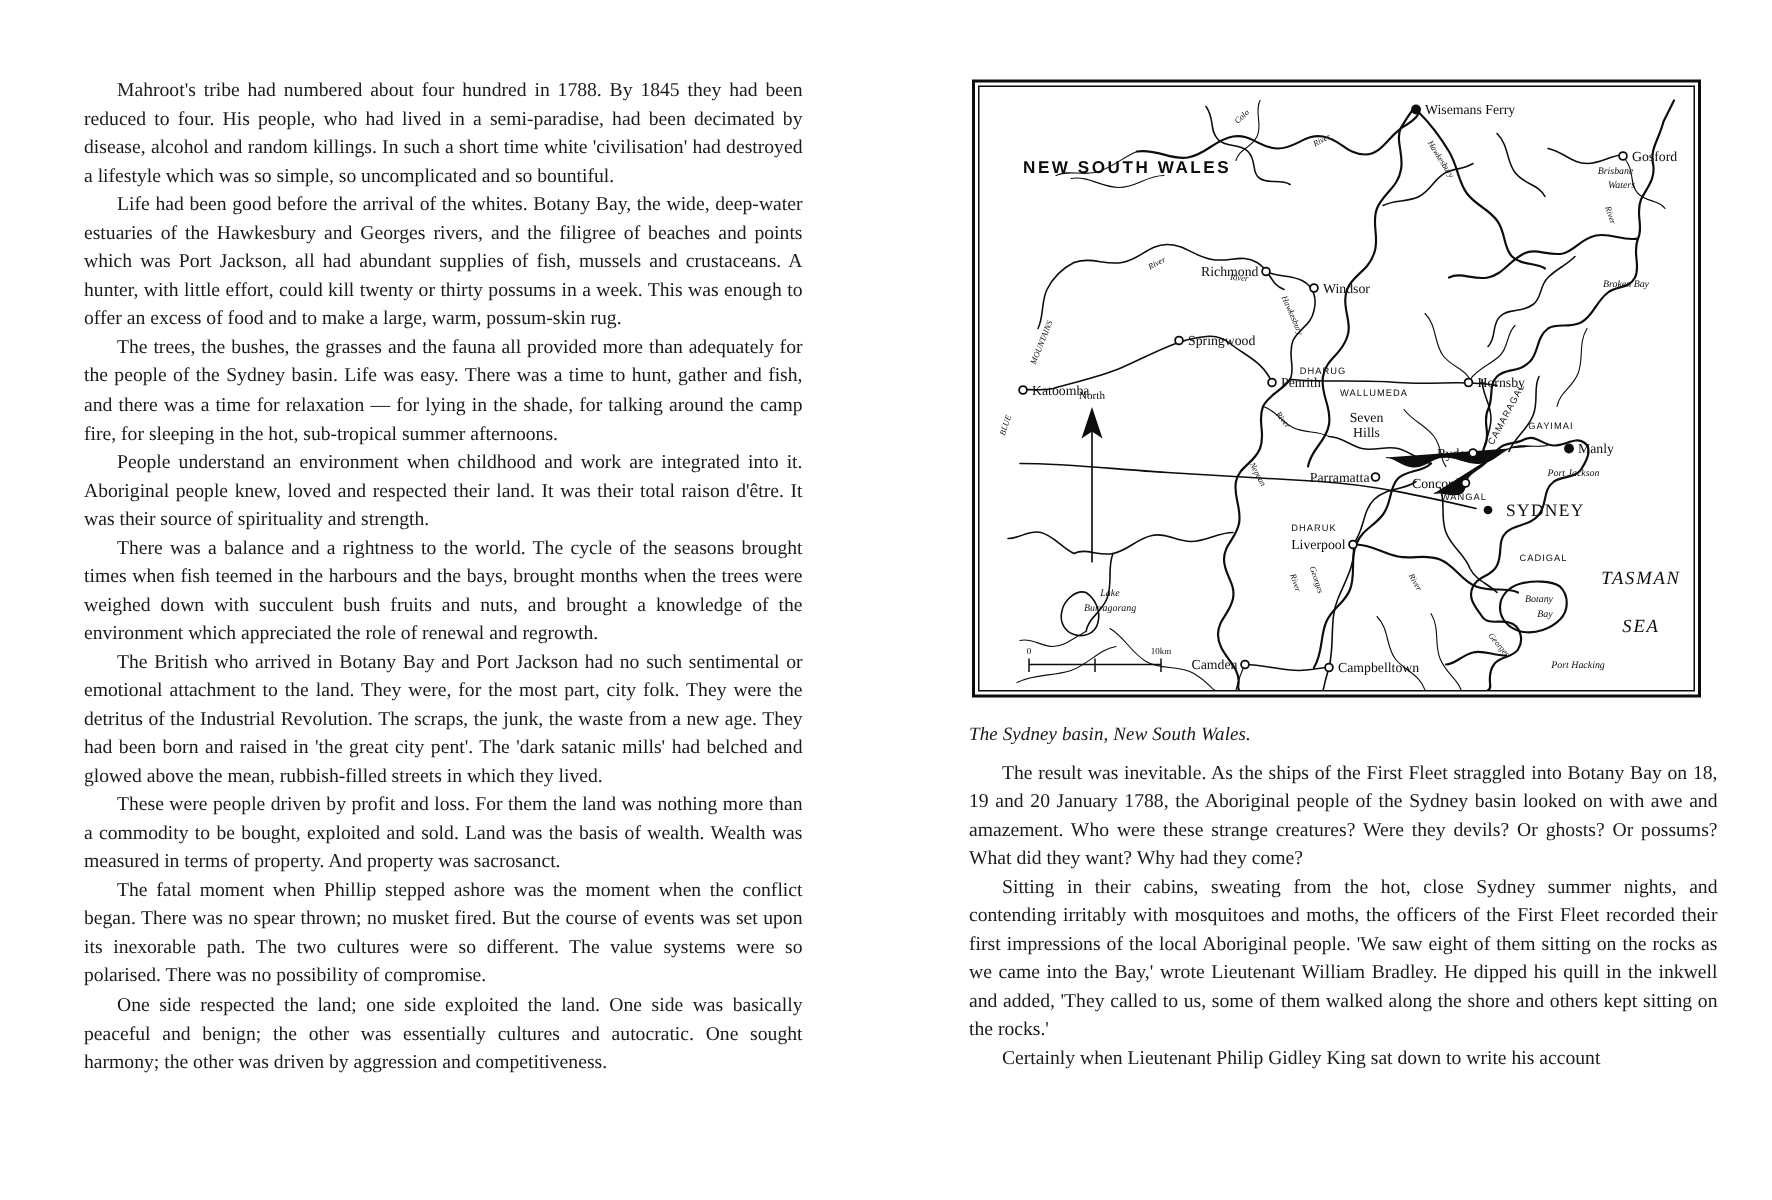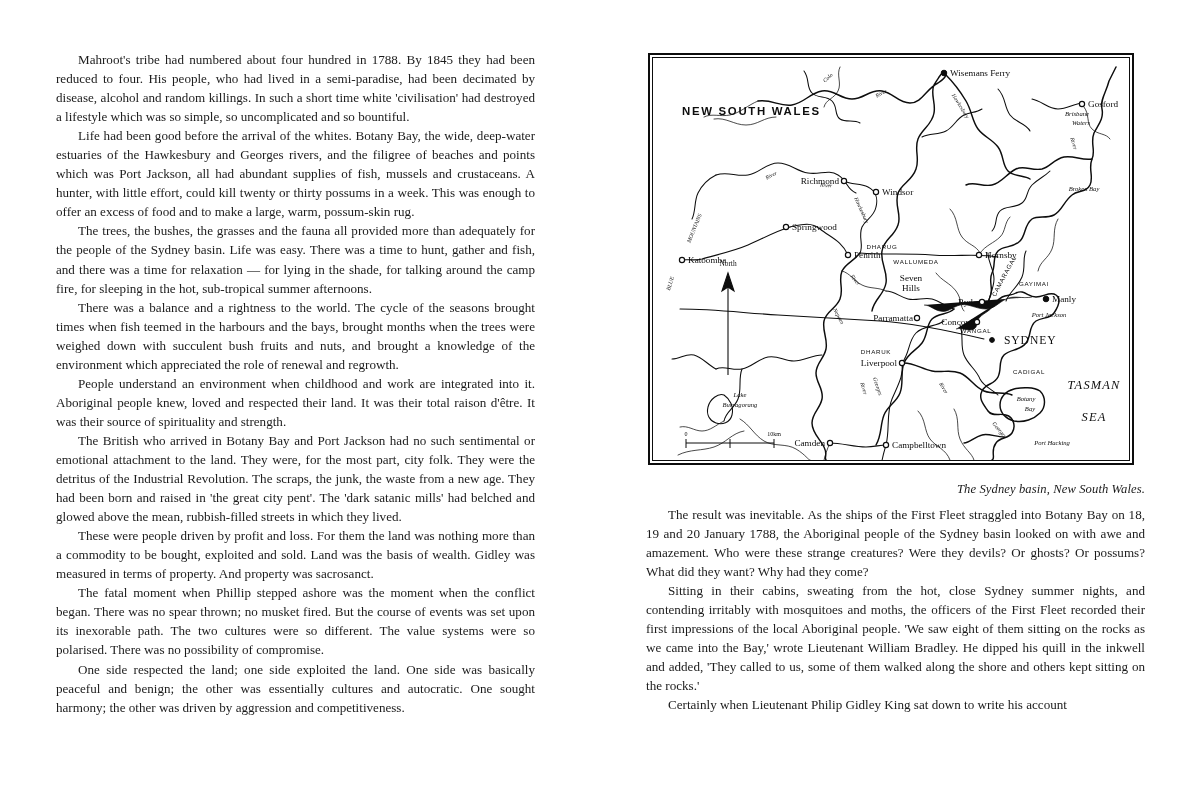--- a/index.html
+++ b/index.html
@@ -73,21 +73,21 @@
   .map-svg-wrap {
     position: absolute;
     left: 4px; top: 4px;
     width: 475px;
     height: 401px;
     overflow: hidden;
   }
   .map-svg-wrap svg { display: block; }
 
   .fig-caption {
-    text-align: right;
+    text-align: left;
     font-style: italic;
     font-size: 12.6px;
     margin-top: 17px;
     letter-spacing: 0.1px;
     color: #191919;
   }
 
   
   .lbl-town { font-family: "Liberation Serif", serif; font-size: 9.2px; fill: #0d0d0d; }
   .lbl-city { font-family: "Liberation Serif", serif; font-size: 11.6px; fill: #0d0d0d; letter-spacing: 0.9px; }
@@ -111,24 +111,24 @@
 </head>
 <body>
 
 <div class="spread">
 
   <div class="page page-left">
     <div class="col">
       <p>Mahroot's tribe had numbered about four hundred in 1788. By 1845 they had been reduced to four. His people, who had lived in a semi-paradise, had been decimated by disease, alcohol and random killings. In such a short time white 'civilisation' had destroyed a lifestyle which was so simple, so uncomplicated and so bountiful.</p>
       <p>Life had been good before the arrival of the whites. Botany Bay, the wide, deep-water estuaries of the Hawkesbury and Georges rivers, and the filigree of beaches and points which was Port Jackson, all had abundant supplies of fish, mussels and crustaceans. A hunter, with little effort, could kill twenty or thirty possums in a week. This was enough to offer an excess of food and to make a large, warm, possum-skin rug.</p>
       <p>The trees, the bushes, the grasses and the fauna all provided more than adequately for the people of the Sydney basin. Life was easy. There was a time to hunt, gather and fish, and there was a time for relaxation — for lying in the shade, for talking around the camp fire, for sleeping in the hot, sub-tropical summer afternoons.</p>
+      <p>People understand an environment when childhood and work are integrated into it. Aboriginal people knew, loved and respected their land. It was their total raison d'être. It was their source of spirituality and strength.</p>
       <p>There was a balance and a rightness to the world. The cycle of the seasons brought times when fish teemed in the harbours and the bays, brought months when the trees were weighed down with succulent bush fruits and nuts, and brought a knowledge of the environment which appreciated the role of renewal and regrowth.</p>
-      <p>People understand an environment when childhood and work are integrated into it. Aboriginal people knew, loved and respected their land. It was their total raison d'être. It was their source of spirituality and strength.</p>
       <p>The British who arrived in Botany Bay and Port Jackson had no such sentimental or emotional attachment to the land. They were, for the most part, city folk. They were the detritus of the Industrial Revolution. The scraps, the junk, the waste from a new age. They had been born and raised in 'the great city pent'. The 'dark satanic mills' had belched and glowed above the mean, rubbish-filled streets in which they lived.</p>
-      <p>These were people driven by profit and loss. For them the land was nothing more than a commodity to be bought, exploited and sold. Land was the basis of wealth. Gidley was measured in terms of property. And property was sacrosanct.</p>
+      <p>These were people driven by profit and loss. For them the land was nothing more than a commodity to be bought, exploited and sold. Land was the basis of wealth. Wealth was measured in terms of property. And property was sacrosanct.</p>
       <p>The fatal moment when Phillip stepped ashore was the moment when the conflict began. There was no spear thrown; no musket fired. But the course of events was set upon its inexorable path. The two cultures were so different. The value systems were so polarised. There was no possibility of compromise.</p>
       <p>One side respected the land; one side exploited the land. One side was basically peaceful and benign; the other was essentially cultures and autocratic. One sought harmony; the other was driven by aggression and competitiveness.</p>
     </div>
   </div>
 
   <div class="page page-right">
 
     <figure class="figure">
       <div class="map-frame">
         <div class="map-svg-wrap">

